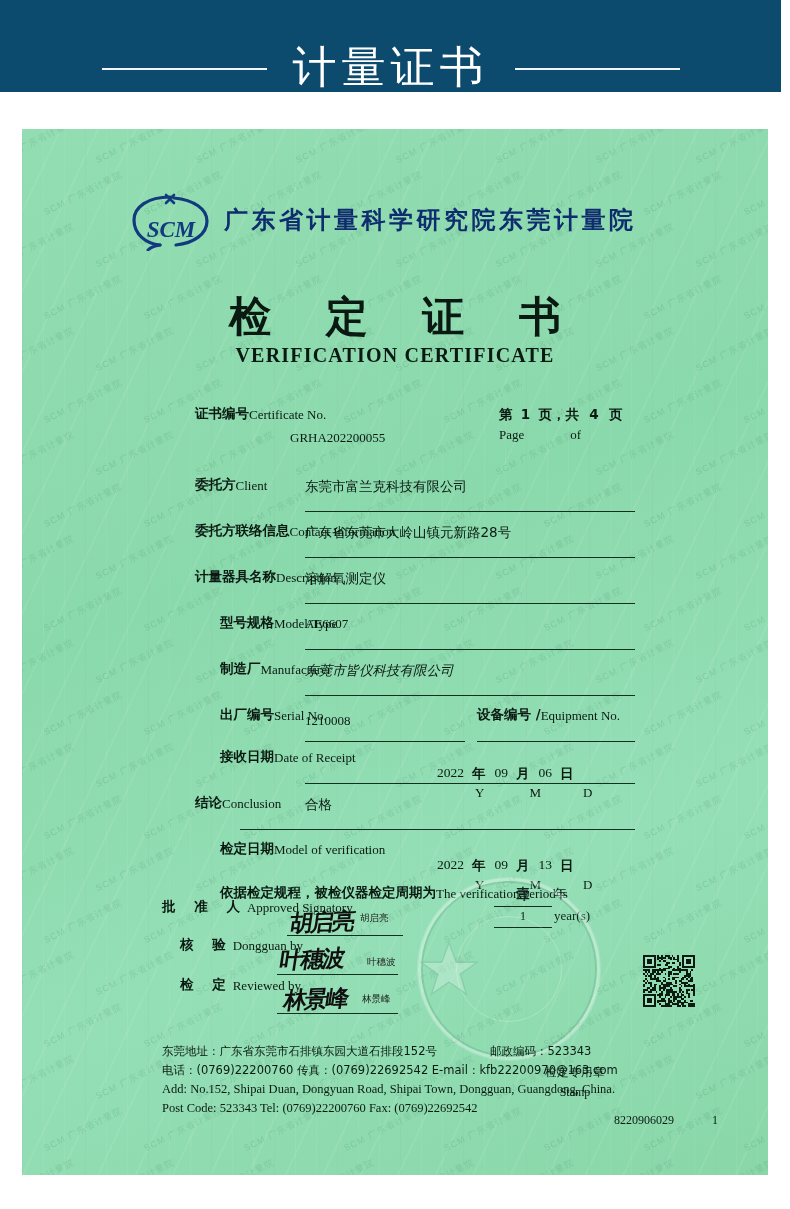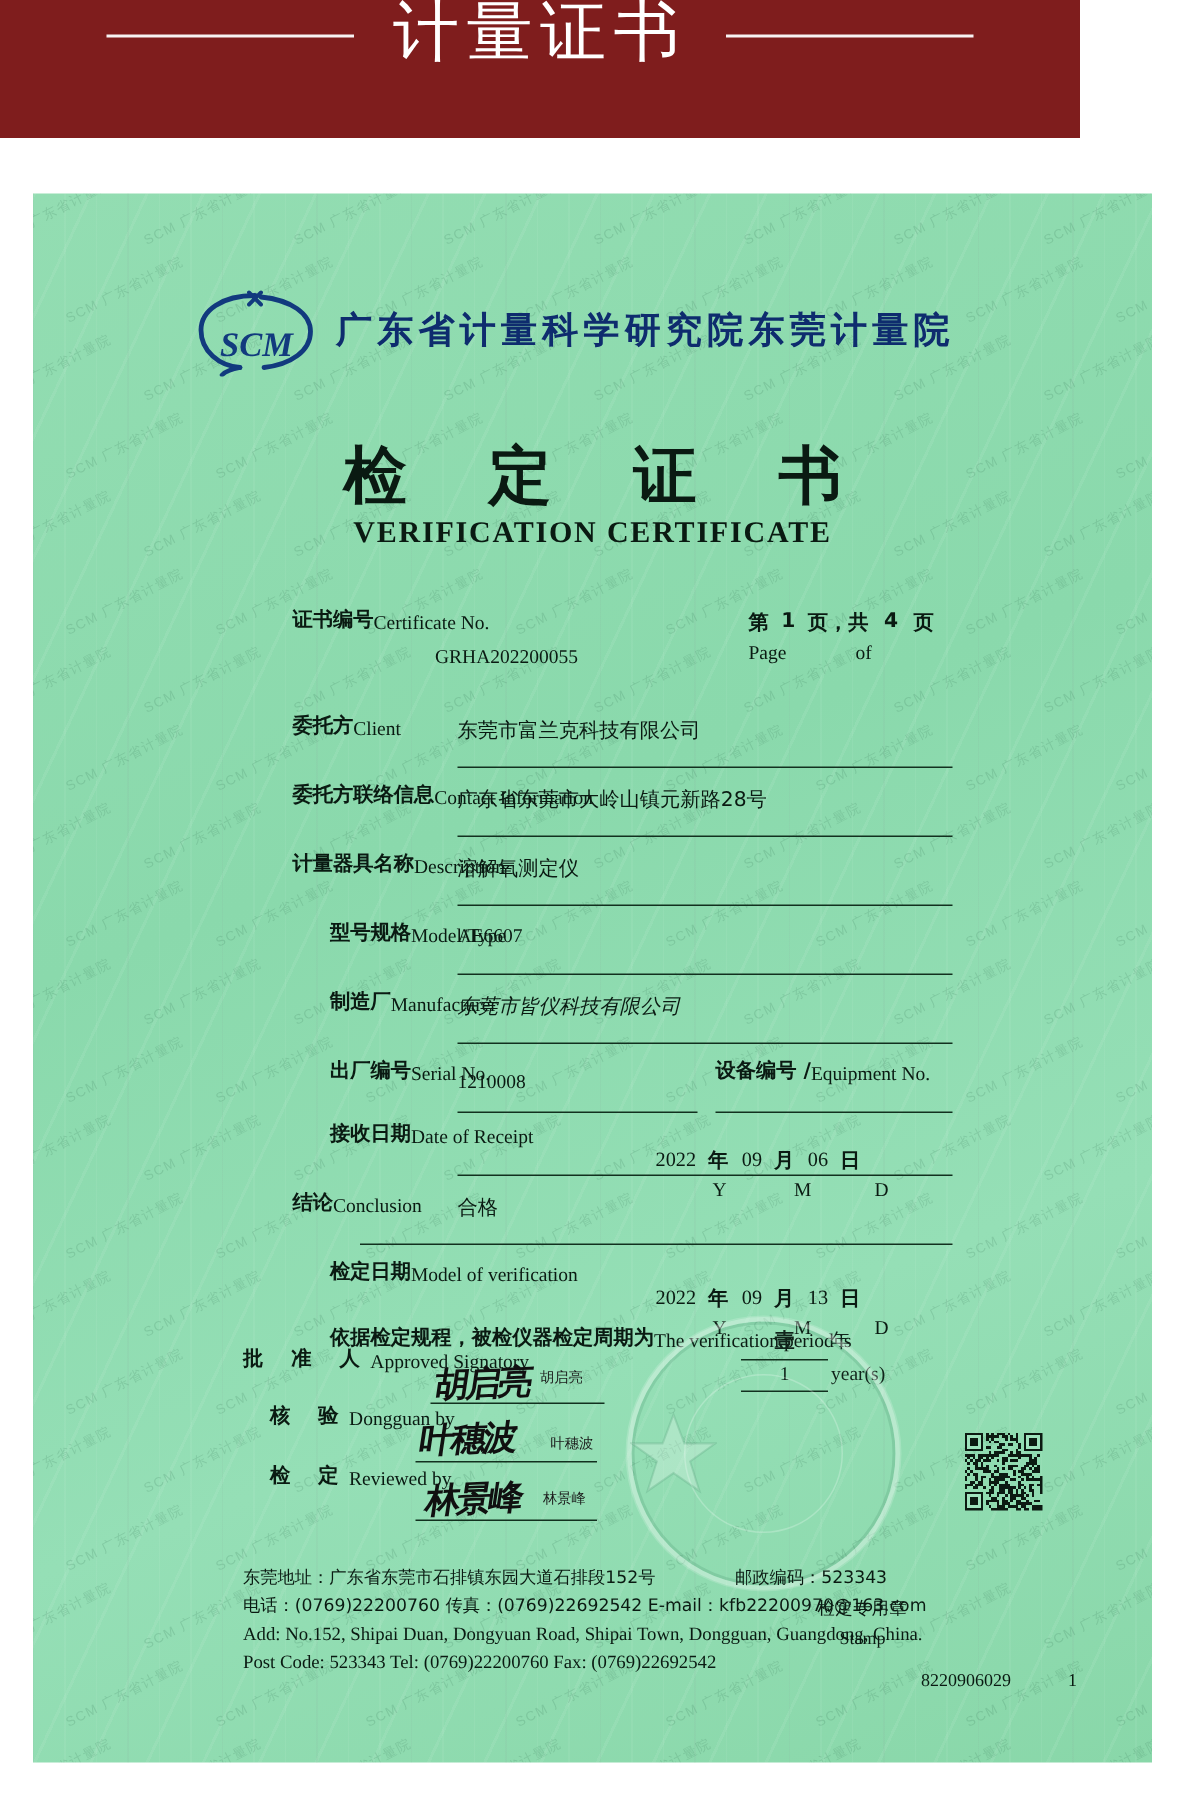--- a/index.html
+++ b/index.html
@@ -6,23 +6,23 @@
   body{
     width:790px;height:1209px;
     background:#ffffff;
     font-family:"Liberation Serif","DejaVu Serif",serif;
     overflow:hidden;
     position:relative;
   }
 
   
   .banner{
-    position:absolute;left:0;top:0;width:720px;height:92px;
-    background:#7f1d1d;
-    display:flex;align-items:flex-start;justify-content:center;
+    position:absolute;left:0;top:0;width:781px;height:92px;
+    background:#0c4a6e;
+    display:flex;align-items:flex-end;justify-content:center;
   }
   .banner-inner{display:flex;align-items:center;gap:26px;}
   .banner-rule{width:165px;height:2px;background:#ffffff;opacity:.95;}
   .banner-title{
     color:#ffffff;
     font-family:"DejaVu Sans","Liberation Sans",sans-serif;
     font-size:44px;letter-spacing:5px;font-weight:400;
     line-height:1;white-space:nowrap;
     padding-bottom:3px;
   }

